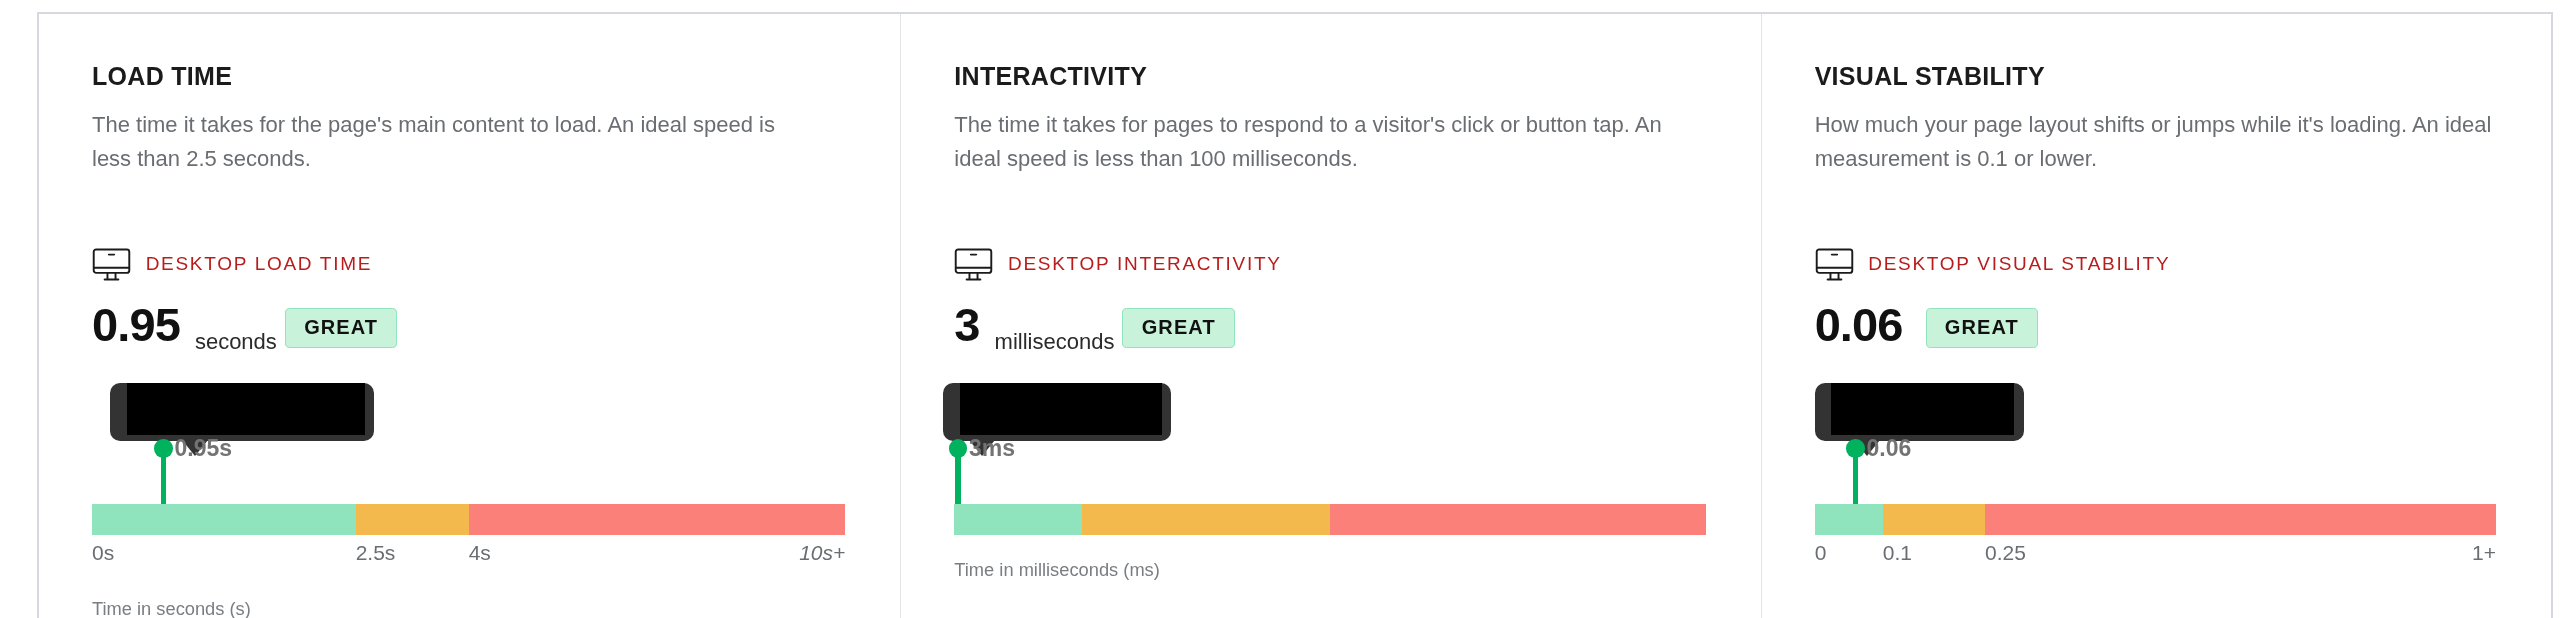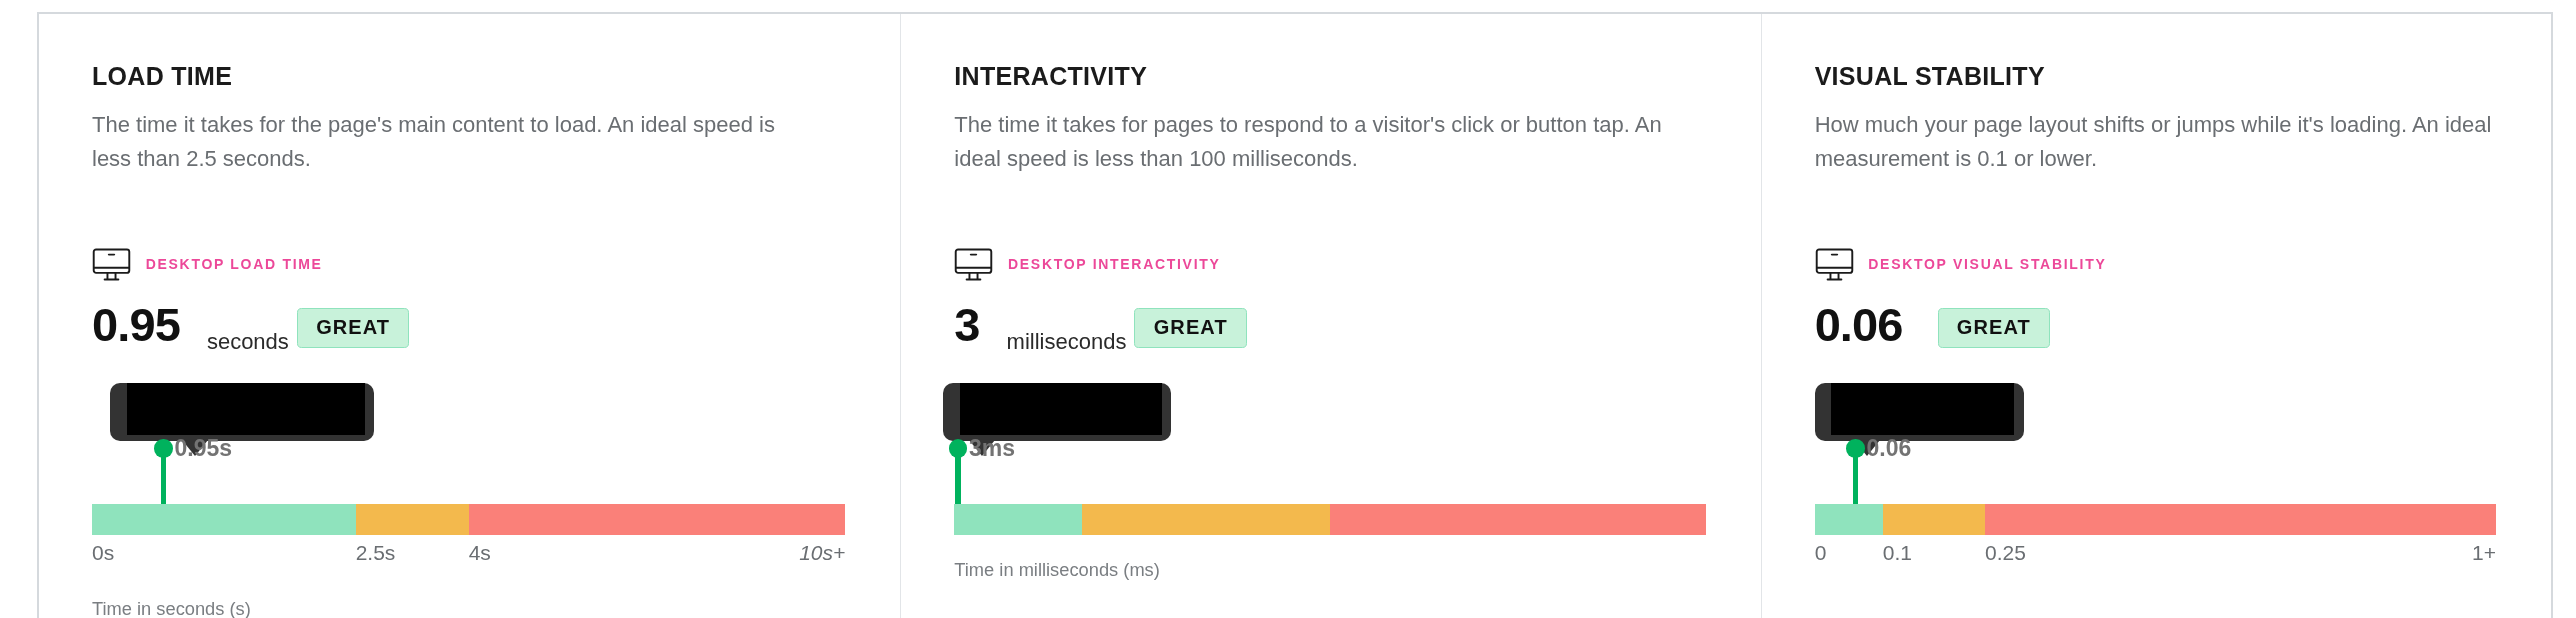--- a/index.html
+++ b/index.html
@@ -68,43 +68,43 @@
     align-items: center;
     gap: 14.7px;
     margin-top: 72px;
   }
   .monitor-icon {
     width: 39px;
     height: 33px;
     display: block;
   }
   .device-label {
-    font-size: 14px;
-    font-weight: bold;
+    font-size: 19px;
+    font-weight: normal;
     letter-spacing: 1.7px;
-    color: #ec4899;
+    color: #b91c1c;
     text-transform: uppercase;
   }
 
   .metric-row {
     display: flex;
     align-items: flex-end;
     margin-top: 20px;
   }
   .metric-value {
     font-size: 47px;
     font-weight: bold;
     color: #111111;
     letter-spacing: -0.9px;
     line-height: 1;
   }
   .metric-unit {
     font-size: 22px;
     color: #2b2b2b;
-    margin-left: 27px;
+    margin-left: 15px;
     line-height: 1;
     position: relative;
     top: 5.5px;
   }
   .rating-badge {
     margin-left: 8px;
     background: #c8f2da;
     border: 1.8px solid #8fe3bd;
     border-radius: 4.6px;
     padding: 8.3px 18.3px 9.2px 18.3px;

